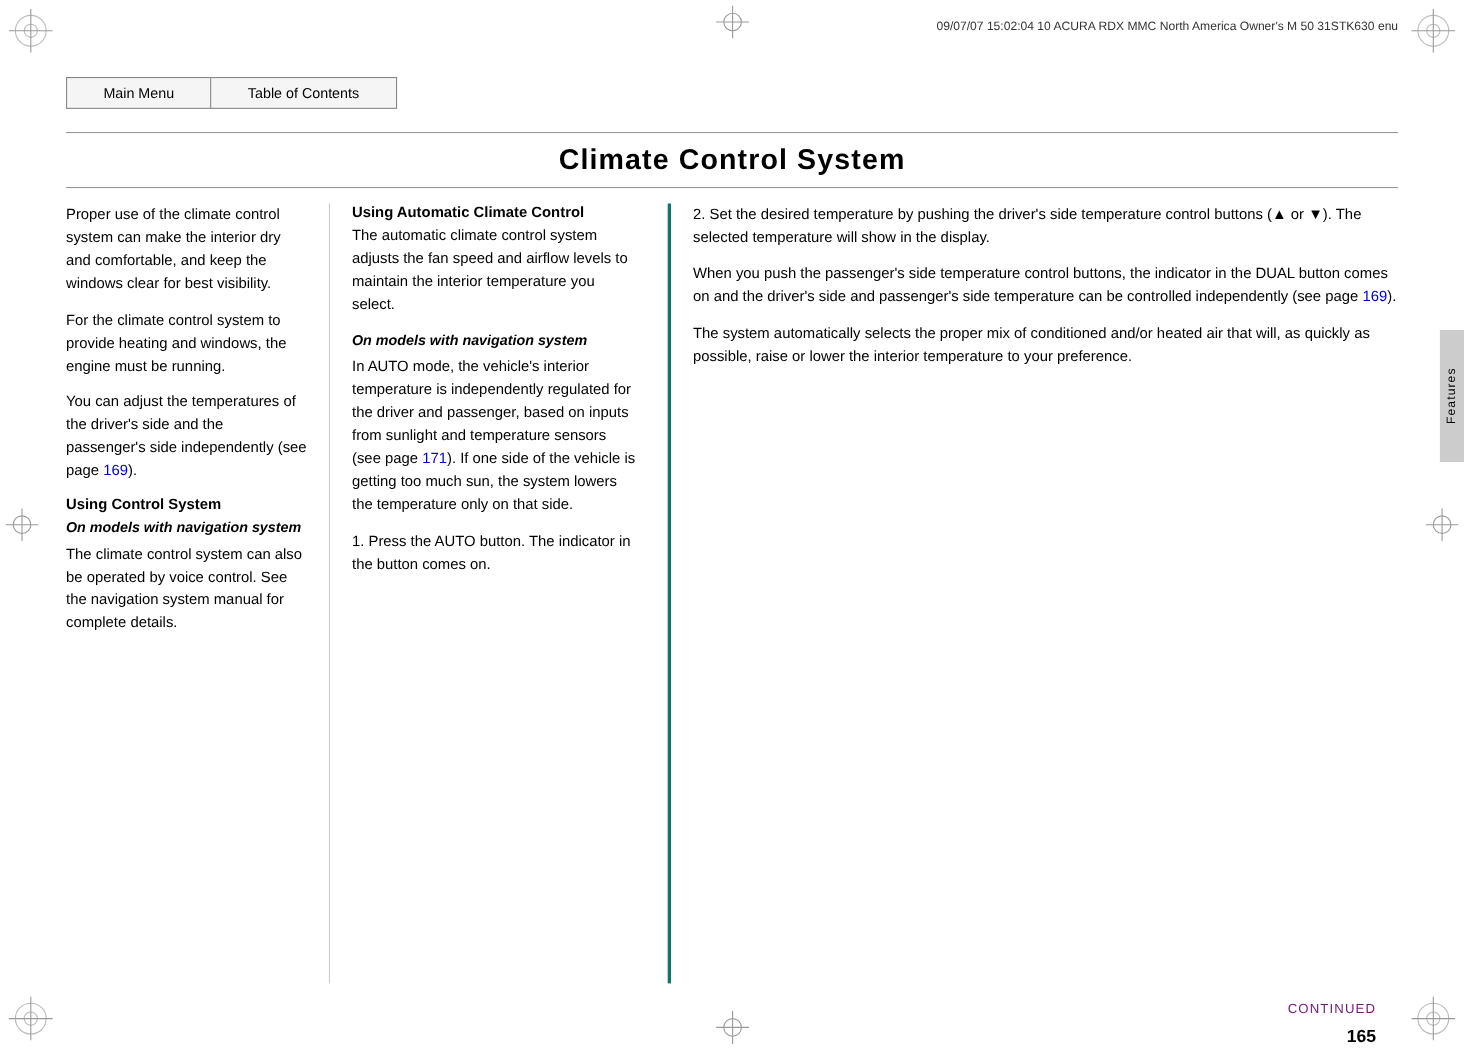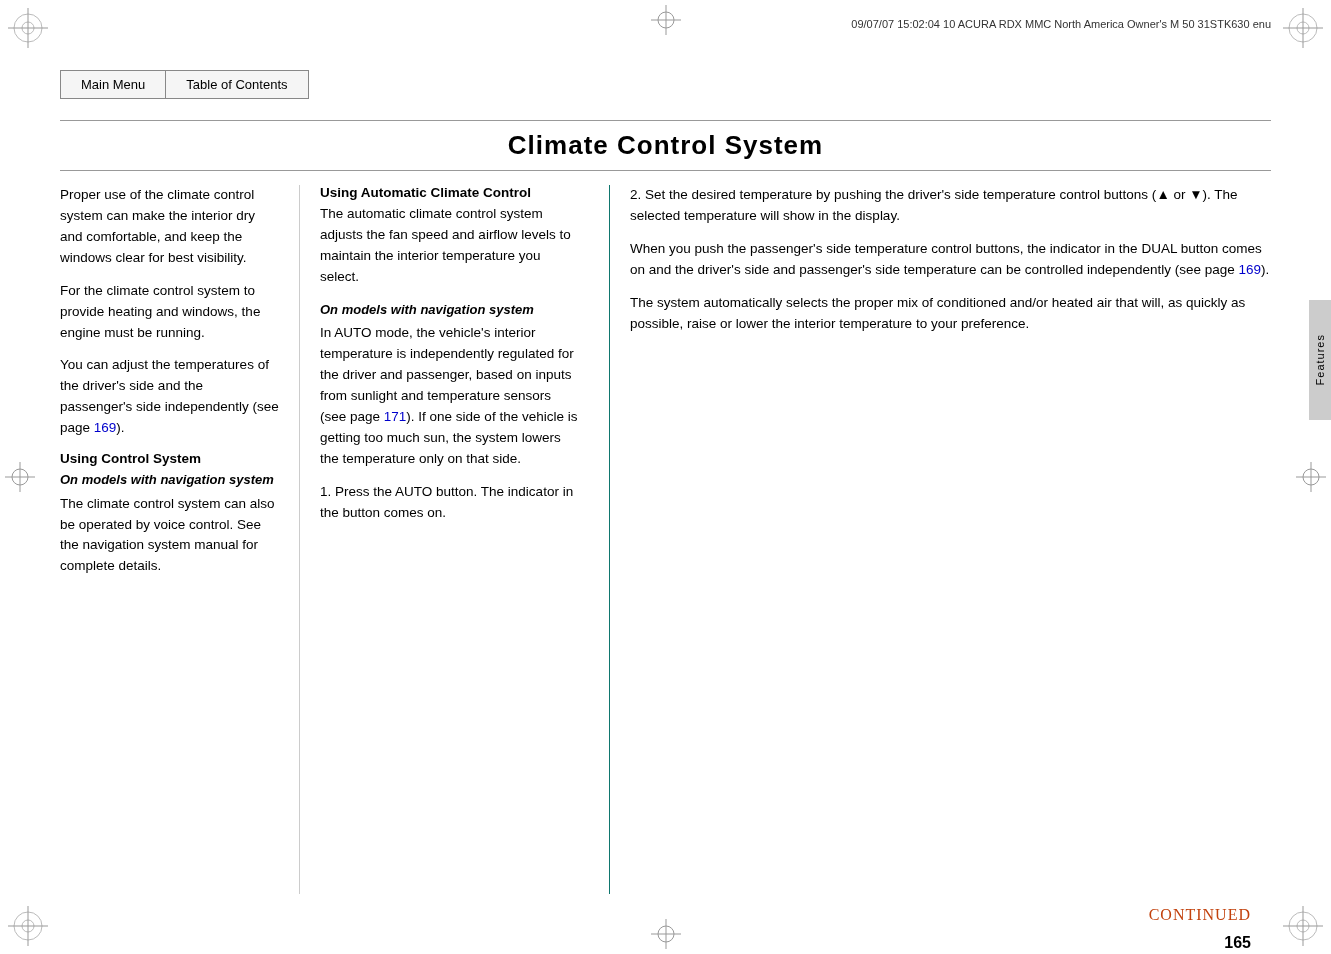--- a/index.html
+++ b/index.html
@@ -50,21 +50,21 @@
       top: 70px;
       left: 60px;
       right: 60px;
       display: flex;
       align-items: center;
       gap: 0;
     }
 
     .nav-button {
       border: 1px solid #888;
-      padding: 6px 20px;
+      padding: 6px 33px;
       font-size: 13px;
       font-family: Arial, sans-serif;
       background: #f5f5f5;
       cursor: pointer;
       color: #000;
     }
 
     .nav-button:first-child {
       border-right: none;
     }
@@ -119,21 +119,21 @@
     .col1 {
       width: 240px;
       padding-right: 20px;
       border-right: 1px solid #ccc;
     }
 
     .col2 {
       width: 310px;
       padding-left: 20px;
       padding-right: 28px;
-      border-right: 1px solid #0f766e;
+      border-right: 3px solid #0f766e;
     }
 
     .col3 {
       flex: 1;
       padding-left: 20px;
     }
 
     
     .sidebar-tab {
       position: absolute;
@@ -183,23 +183,23 @@
     .link-text {
       color: #0000cc;
       text-decoration: none;
     }
 
     
     .continued-text {
       position: absolute;
       bottom: 30px;
       right: 80px;
-      font-size: 16px;
-      font-family: Liberation Serif, serif;
-      color: #c2410c;
+      font-size: 12px;
+      font-family: Liberation Sans, sans-serif;
+      color: #701a75;
       letter-spacing: 1px;
     }
 
     .page-number {
       position: absolute;
       bottom: 2px;
       right: 80px;
       font-size: 16px;
       font-weight: bold;
       font-family: Arial, sans-serif;

